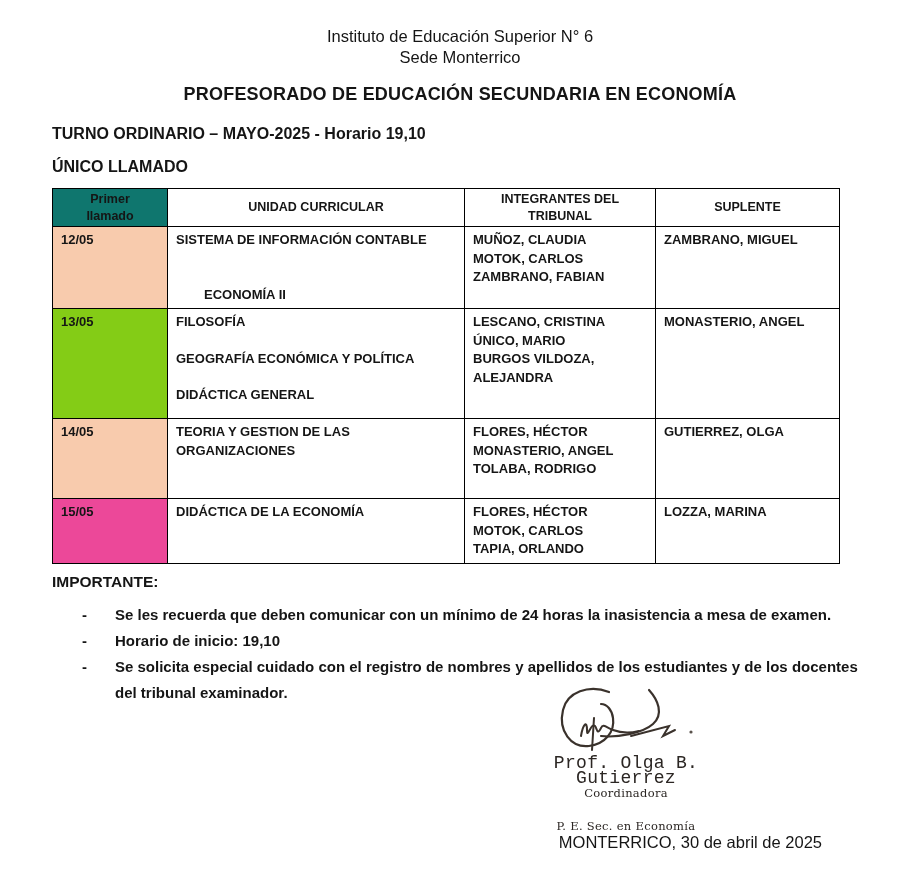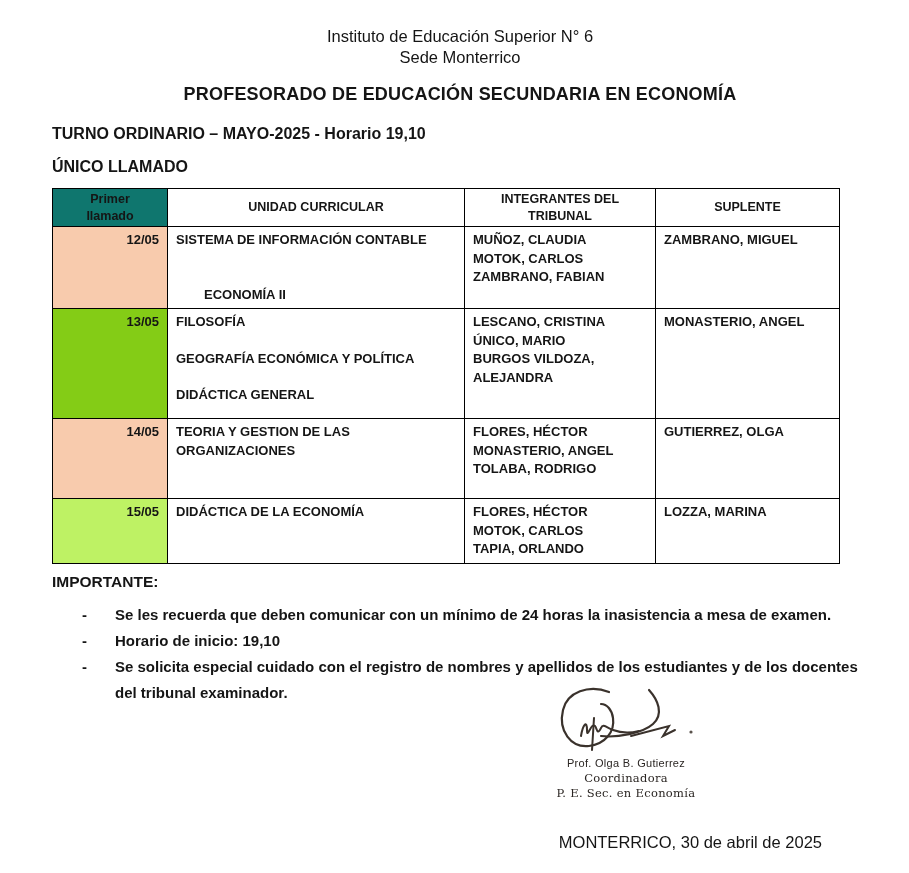--- a/index.html
+++ b/index.html
@@ -44,21 +44,21 @@
   }
   .hdr-narrow { max-width: 72px;  margin: 0 auto; }
   .hdr-mid    { max-width: 150px; margin: 0 auto; }
   .exam-table tbody td {
     font-size: 13px;
     font-weight: bold;
     vertical-align: top;
     line-height: 18.5px;
   }
   td.date-cell {
-    text-align: right;
+    text-align: left;
     vertical-align: middle;
     font-size: 13.5px;
   }
   tr.row-0 { height: 80px; }
   tr.row-1 { height: 110px; }
   tr.row-2 { height: 80px; }
   tr.row-3 { height: 61px; }
   .subject { }
   .gap-1 { margin-top: 18px; }
   .gap-2 { margin-top: 36px; padding-left: 28px; }
@@ -79,23 +79,23 @@
   
   .signature-block {
     position: absolute;
     left: 520px;
     top: 684px;
     width: 212px;
     text-align: center;
     color: #2b2623;
   }
   .signature-scribble { display: block; margin: 0 auto; }
-  .sig-name    { font-family: Liberation Sans, sans-serif; font-size: 11px; line-height: 15px; letter-spacing: .3px; }
+  .sig-name    { font-family: Liberation Mono, monospace; font-size: 18px; line-height: 15px; letter-spacing: .3px; }
   .sig-role    { font-family: "DejaVu Serif", serif; font-size: 11.5px; line-height: 15px; letter-spacing: .3px; }
-  .sig-program { font-family: "DejaVu Serif", serif; font-size: 11.5px; line-height: 15px; letter-spacing: .3px; }
+  .sig-program { font-family: "DejaVu Serif", serif; font-size: 11.5px; line-height: 15px; letter-spacing: .3px; margin-top: 18px; }
 
   
   .date-line {
     position: absolute;
     right: 41px;
     top: 833px;
     font-size: 16.5px;
   }
 </style>
 </head>
@@ -169,21 +169,21 @@
           <div class="subject">TEORIA Y GESTION DE LAS ORGANIZACIONES</div>
         </td>
         <td>
           <div>FLORES, HÉCTOR</div>
           <div>MONASTERIO, ANGEL</div>
           <div>TOLABA, RODRIGO</div>
         </td>
         <td>GUTIERREZ, OLGA</td>
       </tr>
       <tr class="row-3">
-        <td class="date-cell" style="background-color: #bef264;">15/05</td>
+        <td class="date-cell" style="background-color: #ec4899;">15/05</td>
         <td>
           <div class="subject">DIDÁCTICA DE LA ECONOMÍA</div>
         </td>
         <td>
           <div>FLORES, HÉCTOR</div>
           <div>MOTOK, CARLOS</div>
           <div>TAPIA, ORLANDO</div>
         </td>
         <td>LOZZA, MARINA</td>
       </tr>

